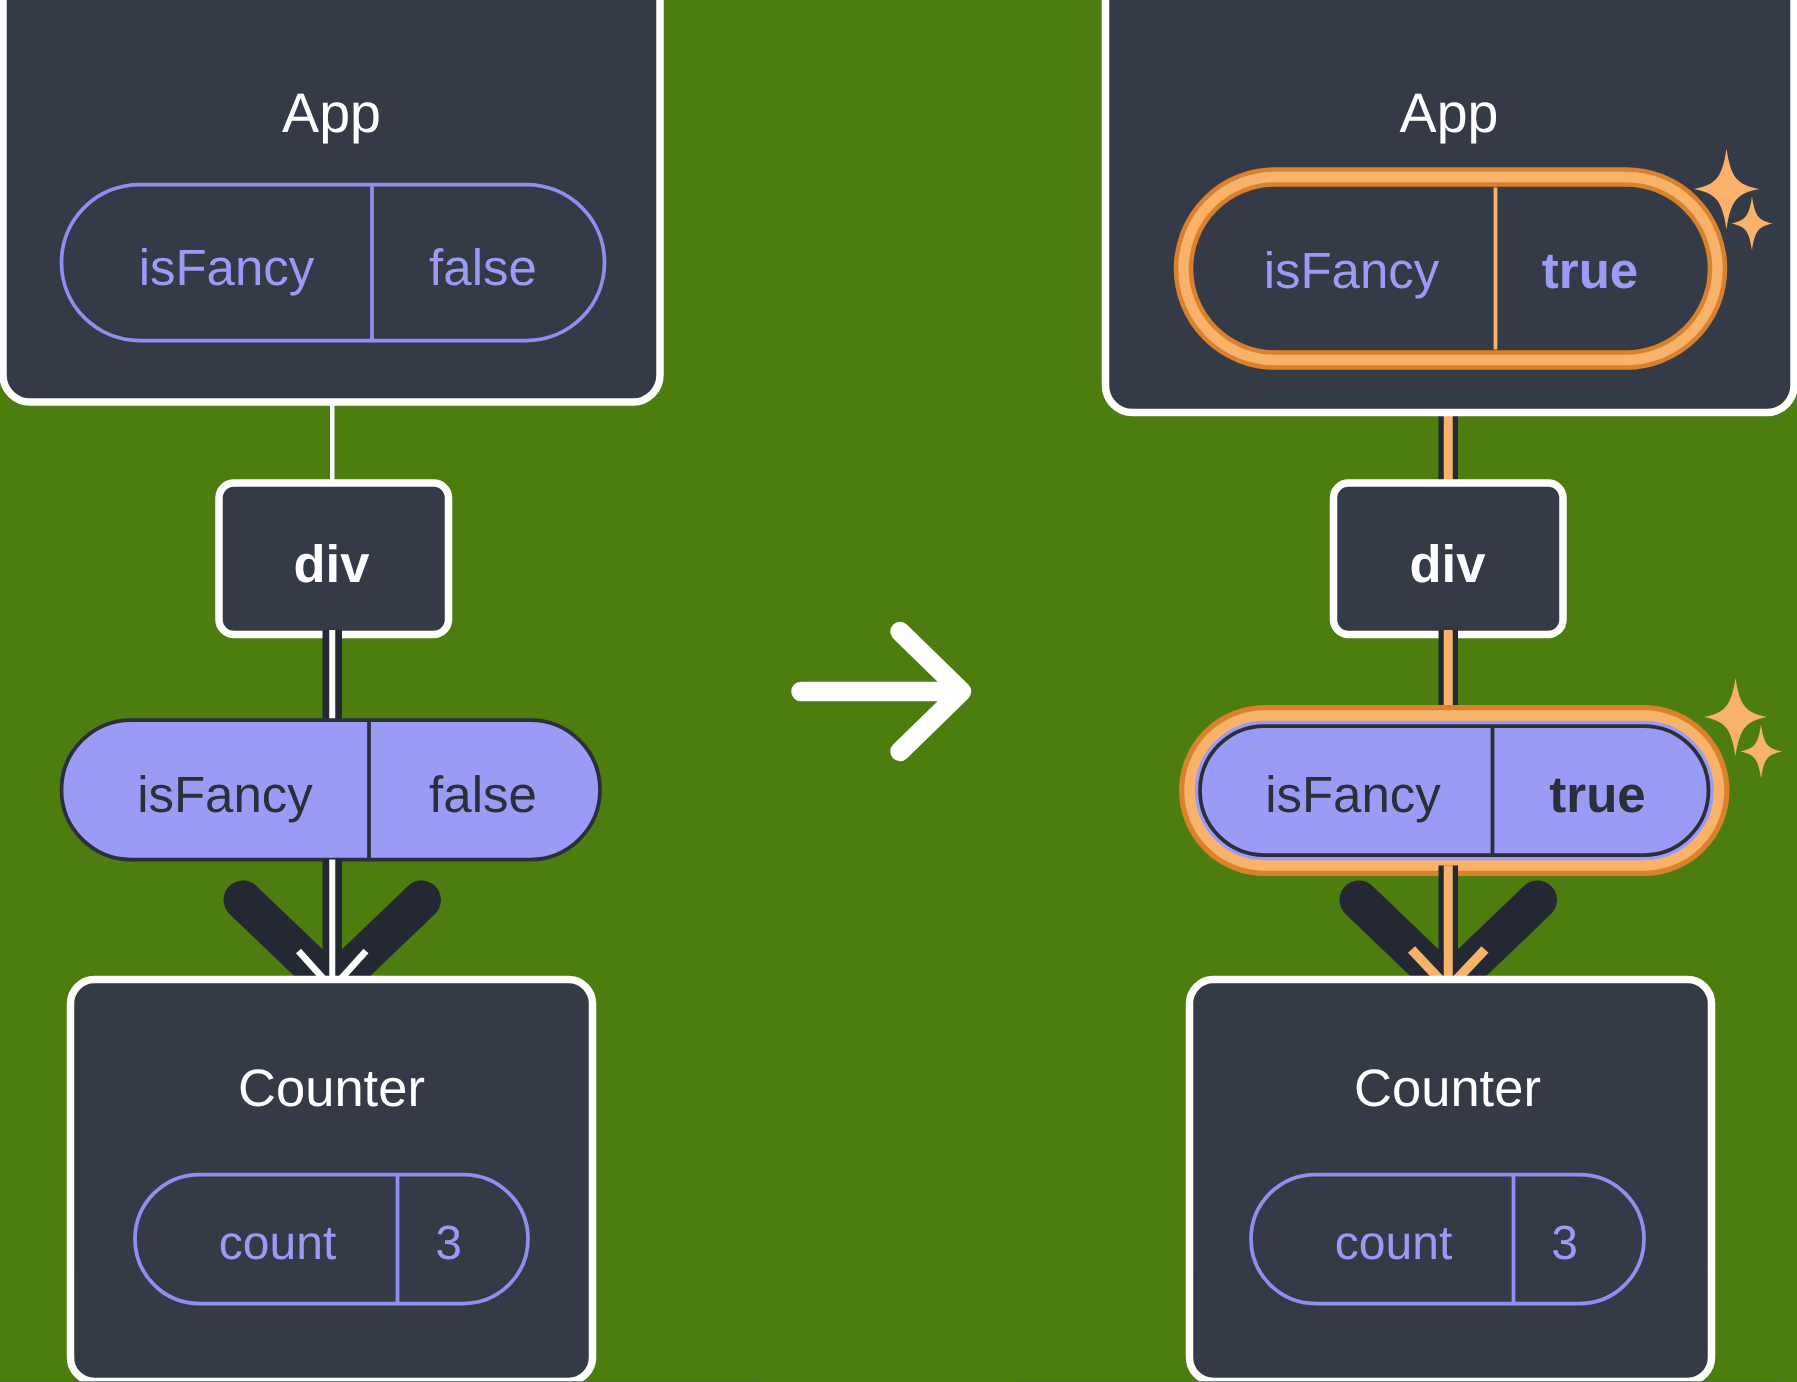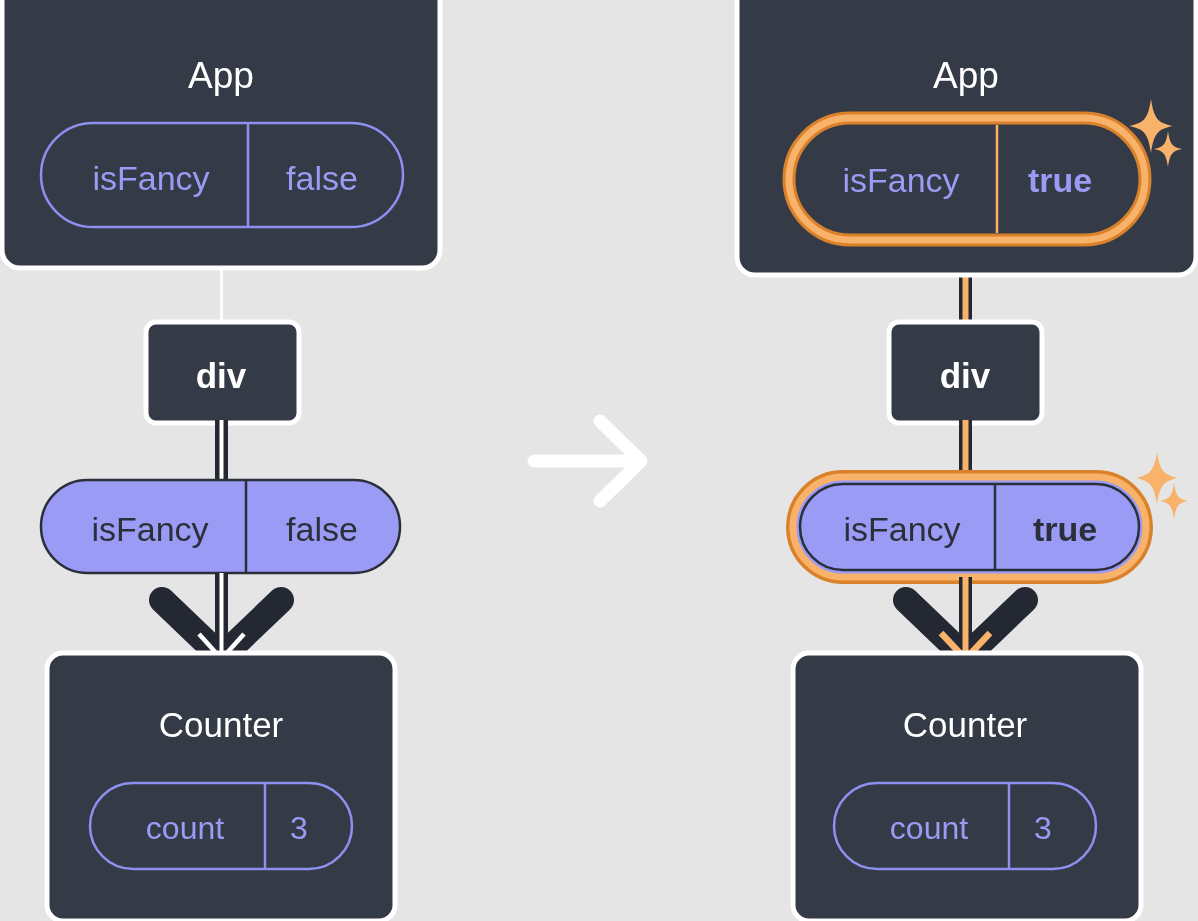--- a/index.html
+++ b/index.html
@@ -10,21 +10,21 @@
   body {
     width: 1198px;
     height: 921px;
     font-family: "Liberation Sans", sans-serif;
     overflow: hidden;
   }
   #stage {
     position: relative;
     width: 1198px;
     height: 921px;
-    background: #e5e5e5;
+    background: #4d7c0f;
   }
   #stage > svg {
     position: absolute;
     top: 0;
     left: 0;
     width: 1198px;
     height: 921px;
   }
   .dom-text {
     font-family: "Liberation Sans", sans-serif;

